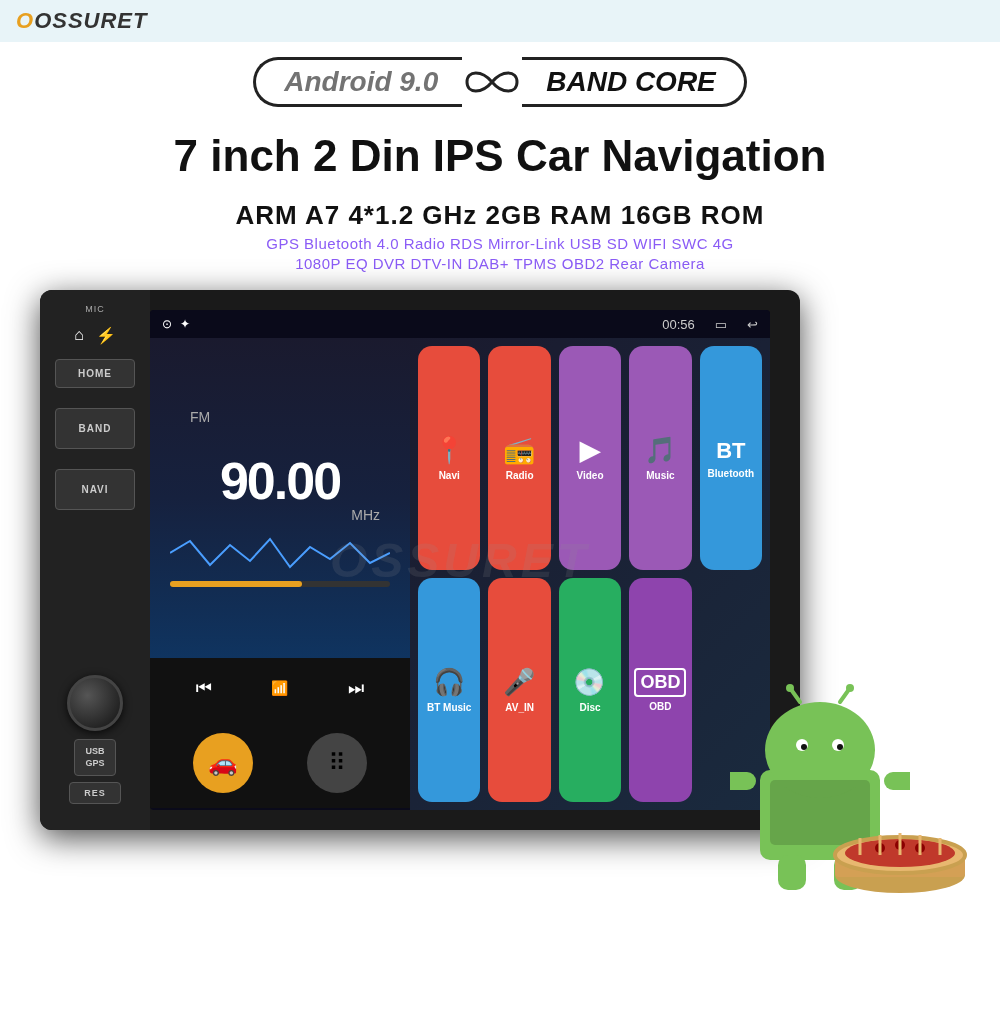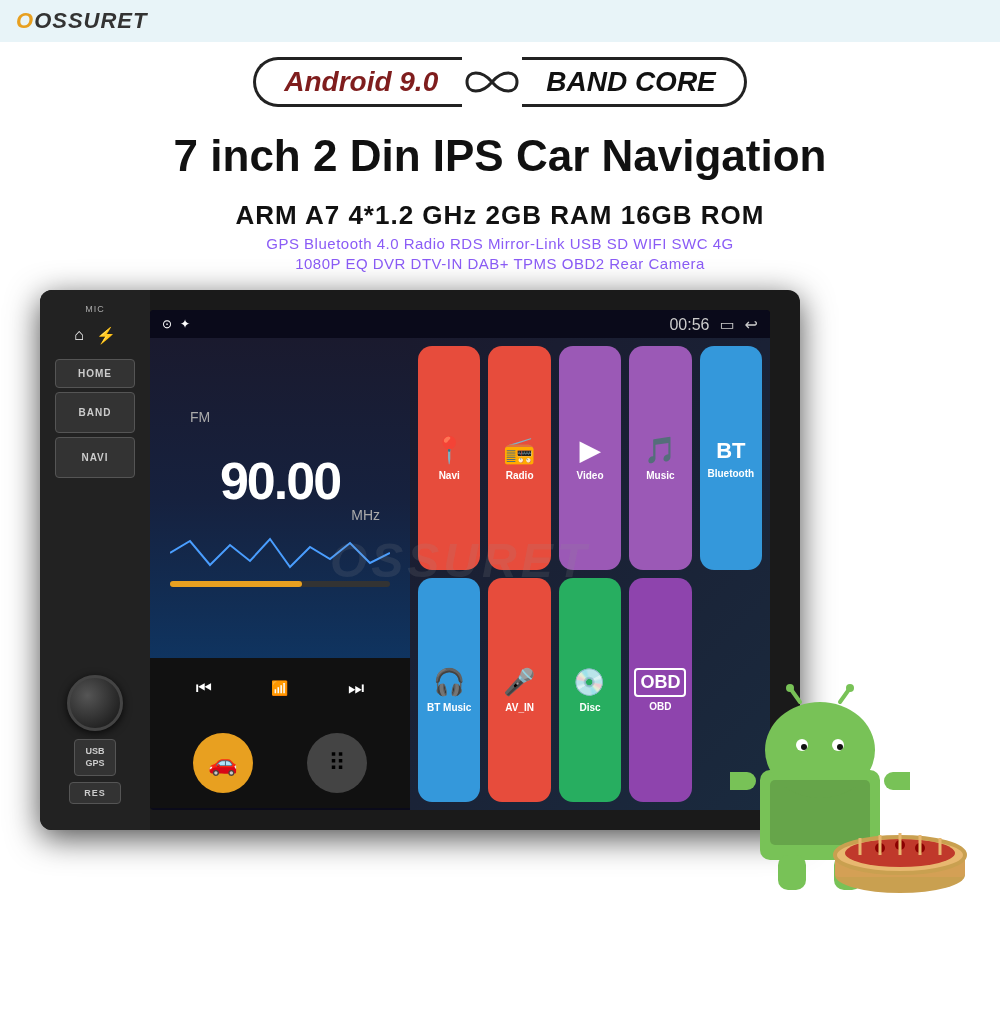--- a/index.html
+++ b/index.html
@@ -97,21 +97,21 @@
     }
     .mic-label {
       color: #aaa;
       font-size: 9px;
       margin-top: 4px;
       letter-spacing: 1px;
     }
     .btn-group {
       display: flex;
       flex-direction: column;
-      gap: 4px;
+      gap: 20px;
       width: 80px;
       margin-top: 8px;
     }
     .side-btn {
       background: #333;
       color: #ccc;
       font-size: 10px;
       font-weight: bold;
       text-align: center;
       padding: 8px 4px;
@@ -182,23 +182,23 @@
       justify-content: space-between;
       padding: 0 12px;
     }
     .status-icons-left {
       display: flex;
       gap: 8px;
       align-items: center;
     }
     .status-icons-right {
       display: flex;
-      gap: 10px;
-      align-items: flex-end;
-      font-size: 16px;
+      gap: 20px;
+      align-items: flex-start;
+      font-size: 13px;
       color: #ccc;
     }
 
     
     .radio-display {
       position: absolute;
       left: 0;
       top: 28px;
       width: 260px;
       height: 320px;
@@ -383,21 +383,21 @@
       justify-content: center;
       gap: 0;
     }
     .infinity-badge .left-badge {
       border: 3px solid #222;
       border-radius: 50px 0 0 50px;
       padding: 6px 24px 6px 28px;
       font-size: 28px;
       font-weight: bold;
       font-style: italic;
-      color: #7f1d1d;
+      color: #737373;
       border-right: none;
       text-align: right;
     }
     .infinity-badge .right-badge {
       border: 3px solid #222;
       border-radius: 0 50px 50px 0;
       padding: 6px 28px 6px 24px;
       font-size: 28px;
       font-weight: bold;
       font-style: italic;

